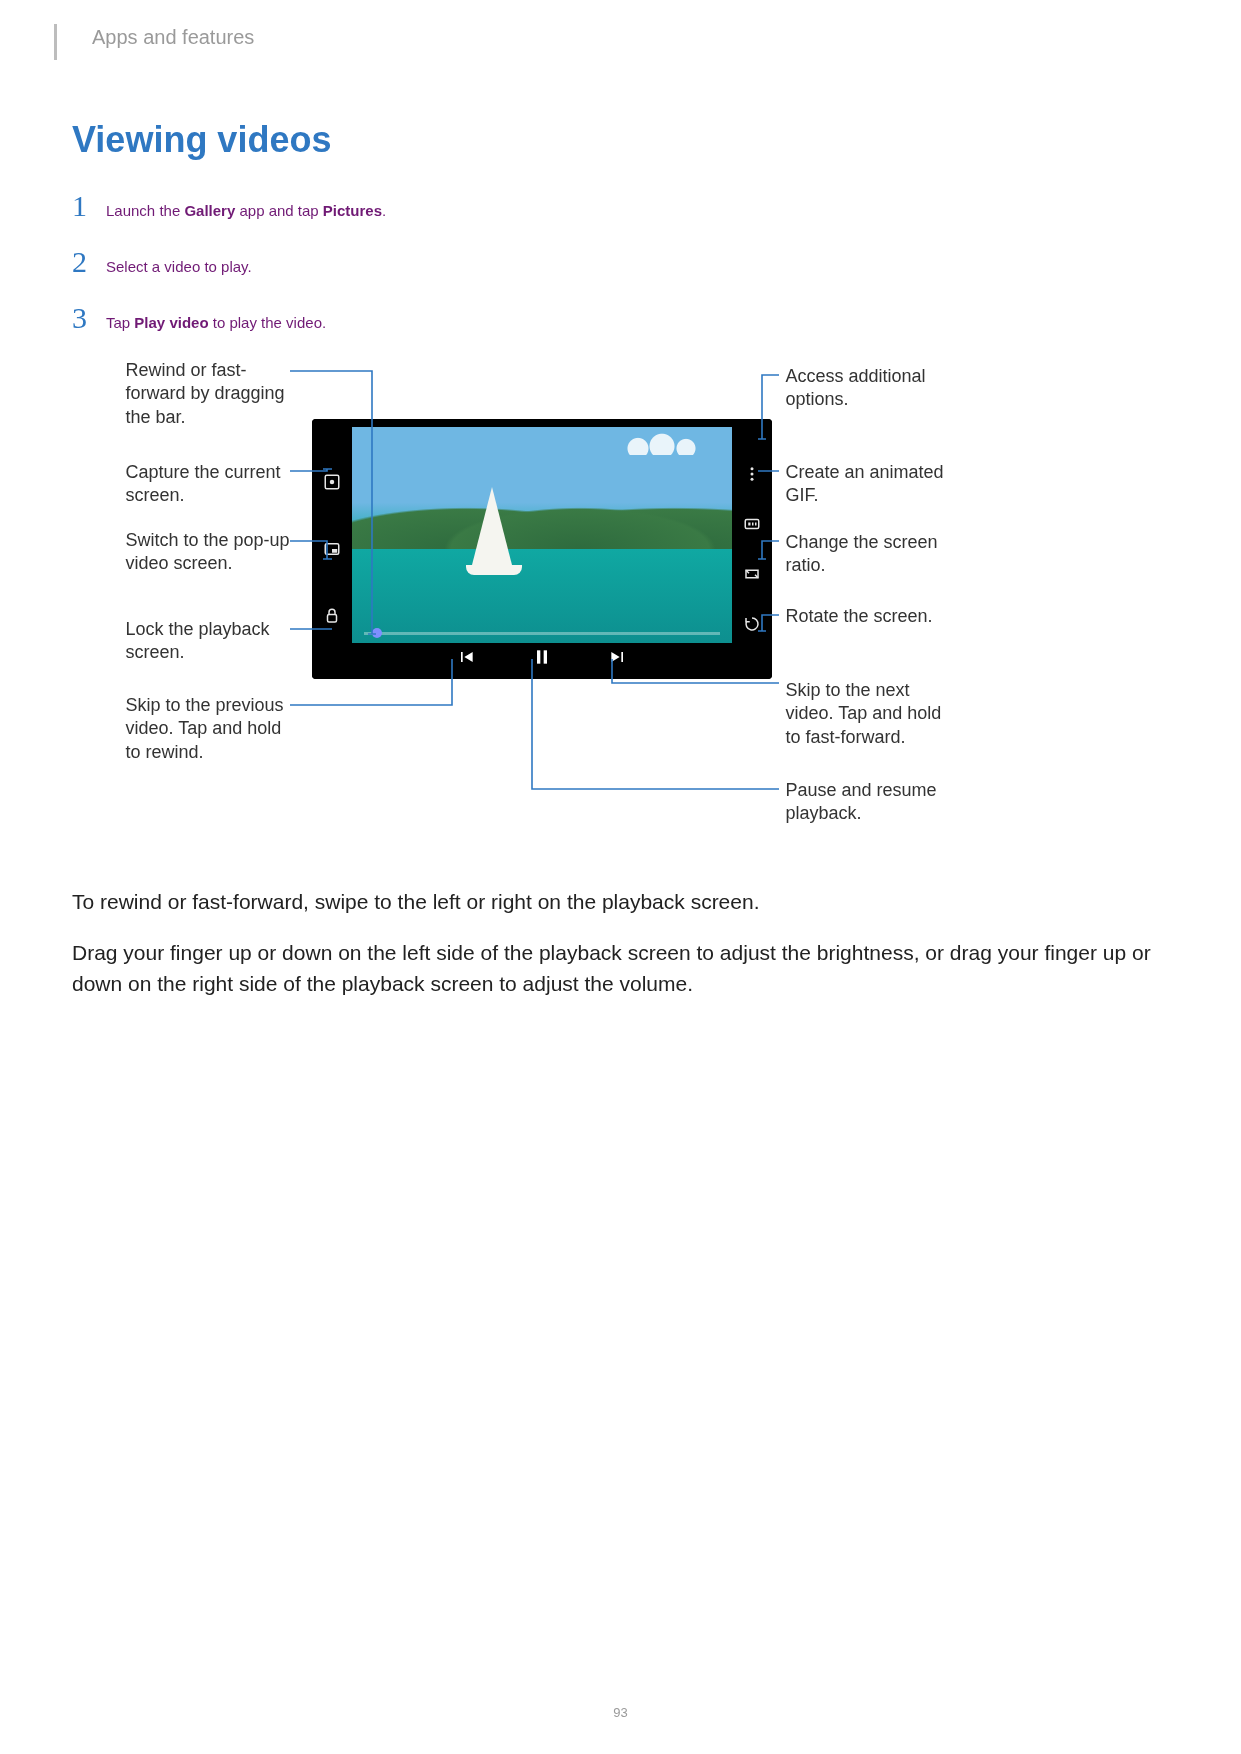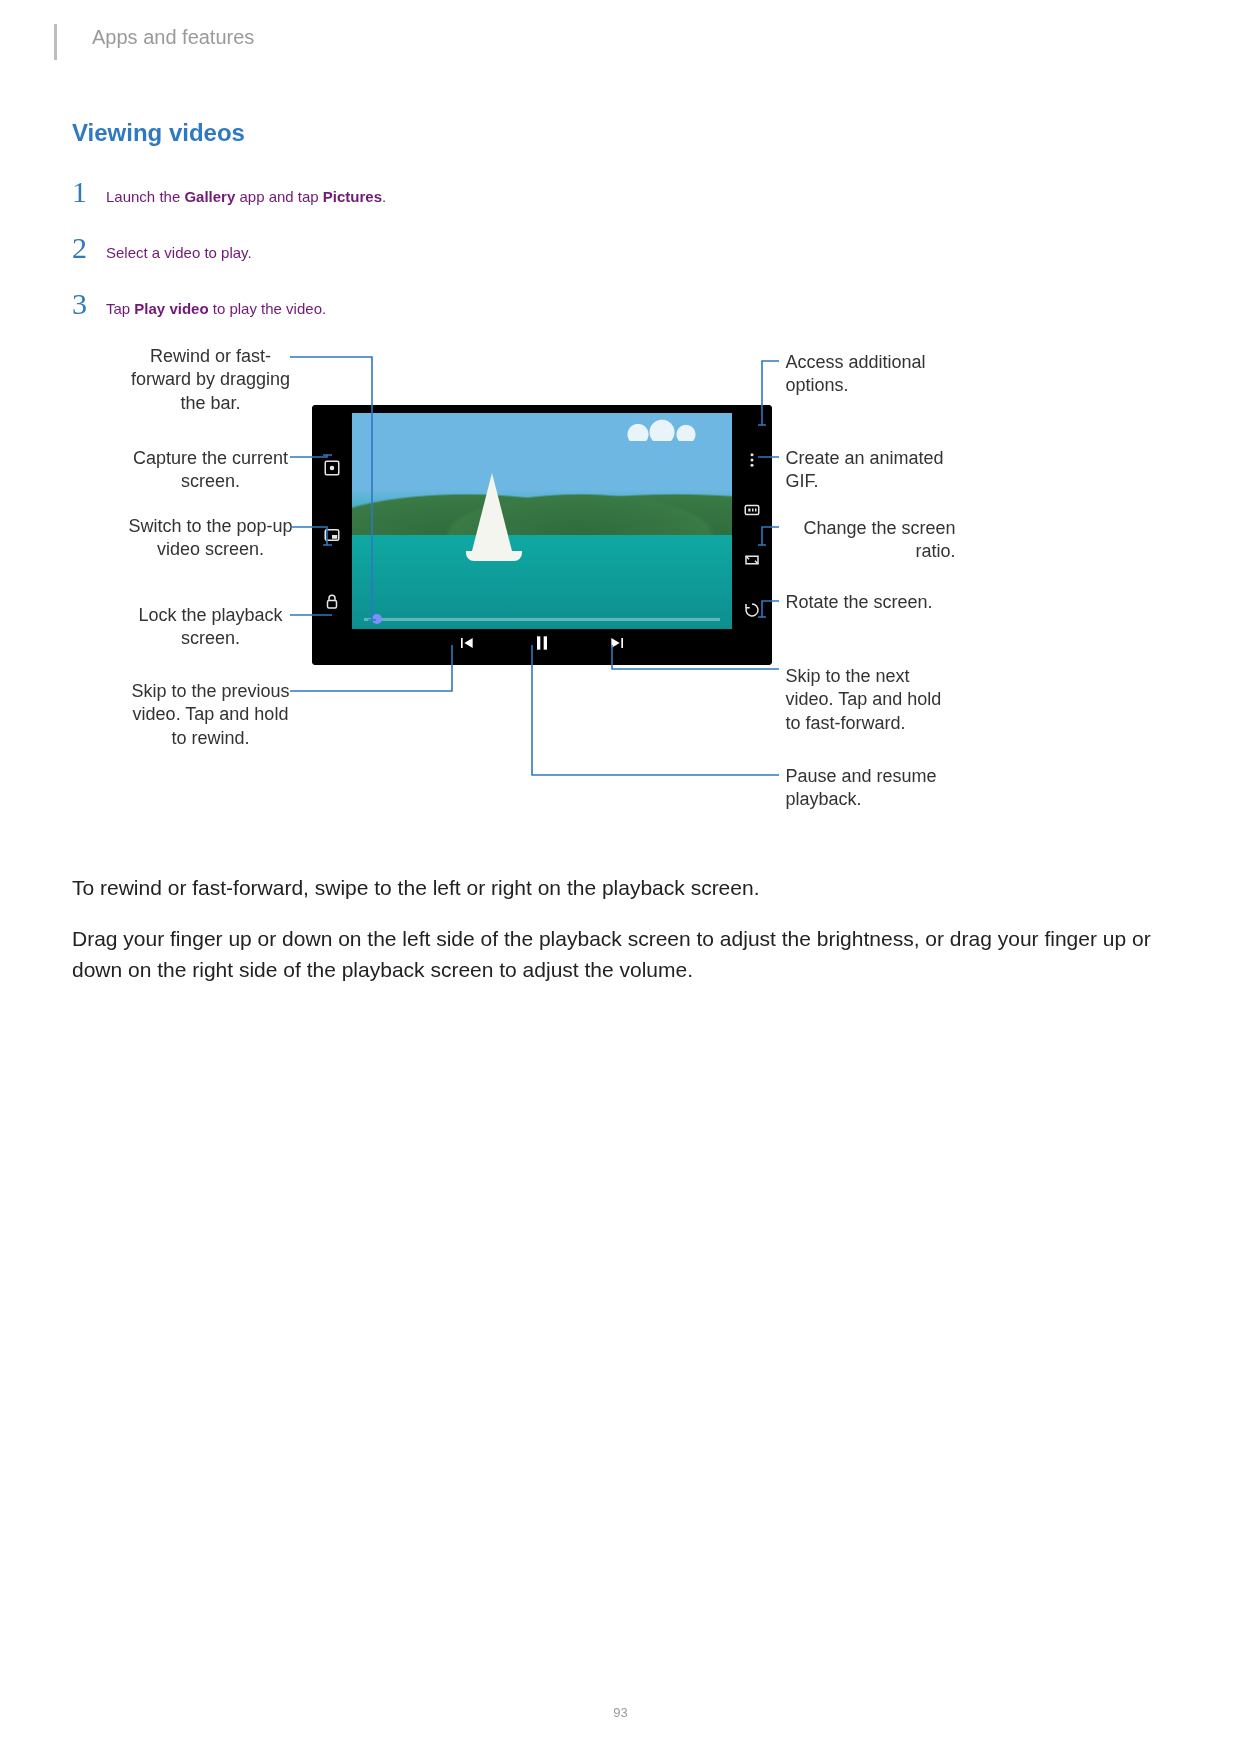--- a/index.html
+++ b/index.html
@@ -27,21 +27,21 @@
   }
   .header-label {
     font-size: 20px;
     color: #9a9a9a;
     margin-left: 20px;
     margin-top: -6px;
   }
   h1.title {
     color: #2f78c2;
     font-weight: 700;
-    font-size: 24px;
+    font-size: 36px;
     margin: 70px 0 30px 0;
   }
   .steps {
     list-style: none;
     padding: 0;
     margin: 0;
   }
   .steps li {
     display: flex;
     align-items: baseline;
@@ -70,21 +70,21 @@
     width: 100%;
     height: 520px;
     margin-top: 6px;
   }
   .callout-left, .callout-right {
     position: absolute;
     font-size: 18px;
     color: #333;
     line-height: 1.3;
   }
-  .callout-left { text-align: center; right: 50%; }
+  .callout-left { text-align: left; right: 50%; }
   .callout-right { text-align: left; left: 50%; }
 
   
   .player {
     position: absolute;
     left: 240px;
     top: 60px;
     width: 460px;
     height: 260px;
     background: #000;
@@ -231,21 +231,21 @@
   <div class="diagram">
 
     <div class="callout-left" style="top:0; margin-right:325px; width:170px;">Rewind or fast-forward by dragging the bar.</div>
     <div class="callout-left" style="top:102px; margin-right:325px; width:170px;">Capture the current screen.</div>
     <div class="callout-left" style="top:170px; margin-right:325px; width:170px;">Switch to the pop-up video screen.</div>
     <div class="callout-left" style="top:259px; margin-right:325px; width:170px;">Lock the playback screen.</div>
     <div class="callout-left" style="top:335px; margin-right:325px; width:170px;">Skip to the previous video. Tap and hold to rewind.</div>
 
     <div class="callout-right" style="top:6px; margin-left:165px; width:170px;">Access additional options.</div>
     <div class="callout-right" style="top:102px; margin-left:165px; width:170px;">Create an animated GIF.</div>
-    <div class="callout-right" style="top:172px; margin-left:165px; width:170px;text-align:right;">Change the screen ratio.</div>
+    <div class="callout-right" style="top:172px; margin-left:165px; width:170px;">Change the screen ratio.</div>
     <div class="callout-right" style="top:246px; margin-left:165px; width:170px;">Rotate the screen.</div>
     <div class="callout-right" style="top:320px; margin-left:165px; width:170px;">Skip to the next video. Tap and hold to fast-forward.</div>
     <div class="callout-right" style="top:420px; margin-left:165px; width:170px;">Pause and resume playback.</div>
 
     <div class="player">
       <div class="player-content">
         <div class="clouds"></div>
         <div class="island"></div>
         <div class="sail"></div>
         <div class="hull"></div>

